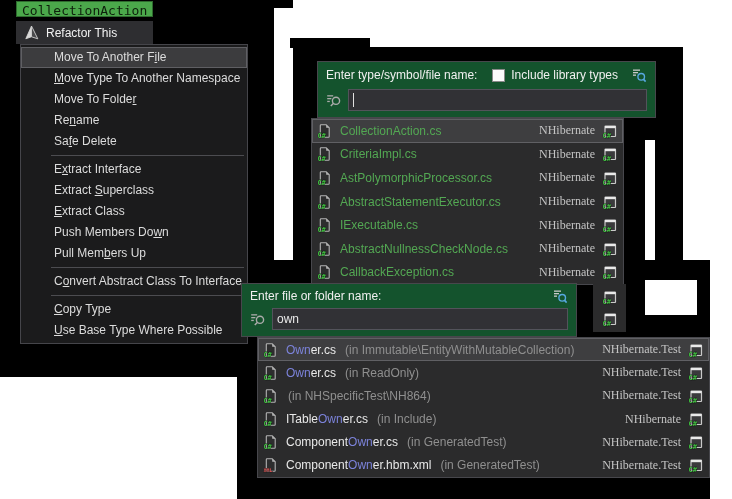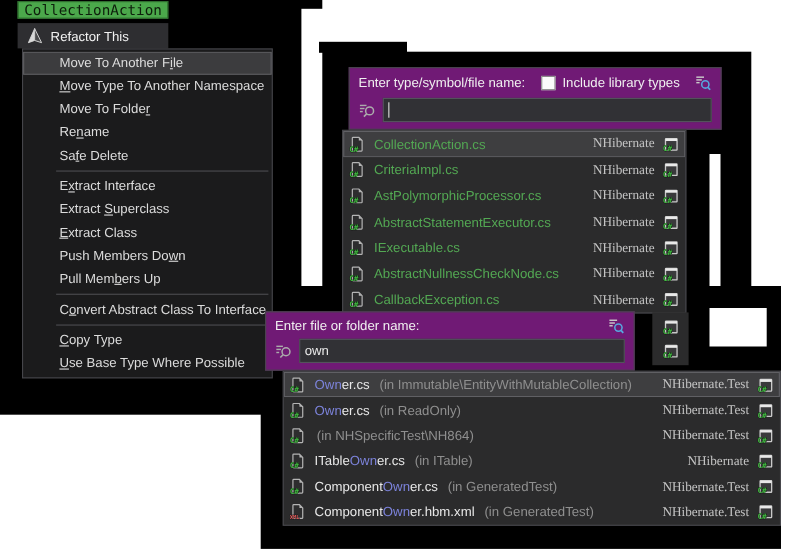--- a/index.html
+++ b/index.html
@@ -33,21 +33,21 @@
   .menu-item {
     height:21px; line-height:21px; padding-left:33px;
     color:#DCDCDC; font-size:12px; white-space:nowrap;
   }
   .menu-item.selected { background:#3C3C3E; box-shadow: inset 0 0 0 1px #5F5F63; }
   .menu-item u { text-decoration:underline; }
   .menu-sep { height:1px; background:#4C4C50; margin:3px 3px 3px 30px; }
 
   
   .popup-header {
-    background:#701a75; border:1px solid #47474C;
+    background:#14532d; border:1px solid #47474C;
     display:flex; flex-direction:column; justify-content:space-between;
   }
   #p1-header { left:317px; top:61px; width:339px; height:57px; padding:5px 8px 6px; }
   #p2-header { left:241px; top:283px; width:336px; height:54px; padding:4px 8px 6px; }
   .ph-row1 { display:flex; align-items:center; color:#F0F0F0; font-size:12px; white-space:nowrap; }
   .cb-group { display:flex; align-items:center; gap:6px; margin-left:auto; }
   .checkbox { width:13px; height:13px; background:#FBFBFB; border:1px solid #8A8A8A; box-sizing:border-box; }
   .ph-icon-right { margin-left:13px; }
   .ph-row2 { display:flex; align-items:center; gap:6px; }
   .searchbox {
@@ -421,21 +421,21 @@
     </div>
     <div class="prow">
       <span class="icon">
         <svg width="16" height="16" viewBox="0 0 16 16" xmlns="http://www.w3.org/2000/svg">
           <path d="M4 1.8h5.2l3 3V13.6a.7.7 0 0 1-.7.7H4a.7.7 0 0 1-.7-.7V2.5a.7.7 0 0 1 .7-.7z" fill="#2d2d2e" stroke="#B4B4B4" stroke-width="1.1"></path>
           <path d="M9.2 1.8l3 3h-3z" fill="#B4B4B4"></path>
           <text x="0.4" y="14.8" font-family="DejaVu Sans Mono, monospace" font-size="7" font-weight="bold" fill="#3FBF3F" stroke="#151515" stroke-width="0.6" paint-order="stroke">C#</text>
         </svg>
       </span>
       <span class="fname2"><span>ITable</span><span class="hl">Own</span><span>er.cs</span></span>
-      <span class="loc">(in ITable)</span>
+      <span class="loc">(in Include)</span>
       <span class="right-group">
         <span class="proj">NHibernate</span>
         <span class="icon">
           <svg width="16" height="16" viewBox="0 0 16 16">
             <rect x="3" y="3" width="10.5" height="10.5" rx="0.5" fill="#3a3a3c" stroke="#C9C9C9" stroke-width="1.2"></rect>
             <rect x="3" y="3" width="10.5" height="2.2" fill="#E9E9E9"></rect>
             <text x="0.6" y="14.6" font-size="7" font-weight="bold" font-family="DejaVu Sans Mono, monospace" fill="#3FBF3F" stroke="#151515" stroke-width="0.6" paint-order="stroke">C#</text>
           </svg>
         </span>
       </span>

